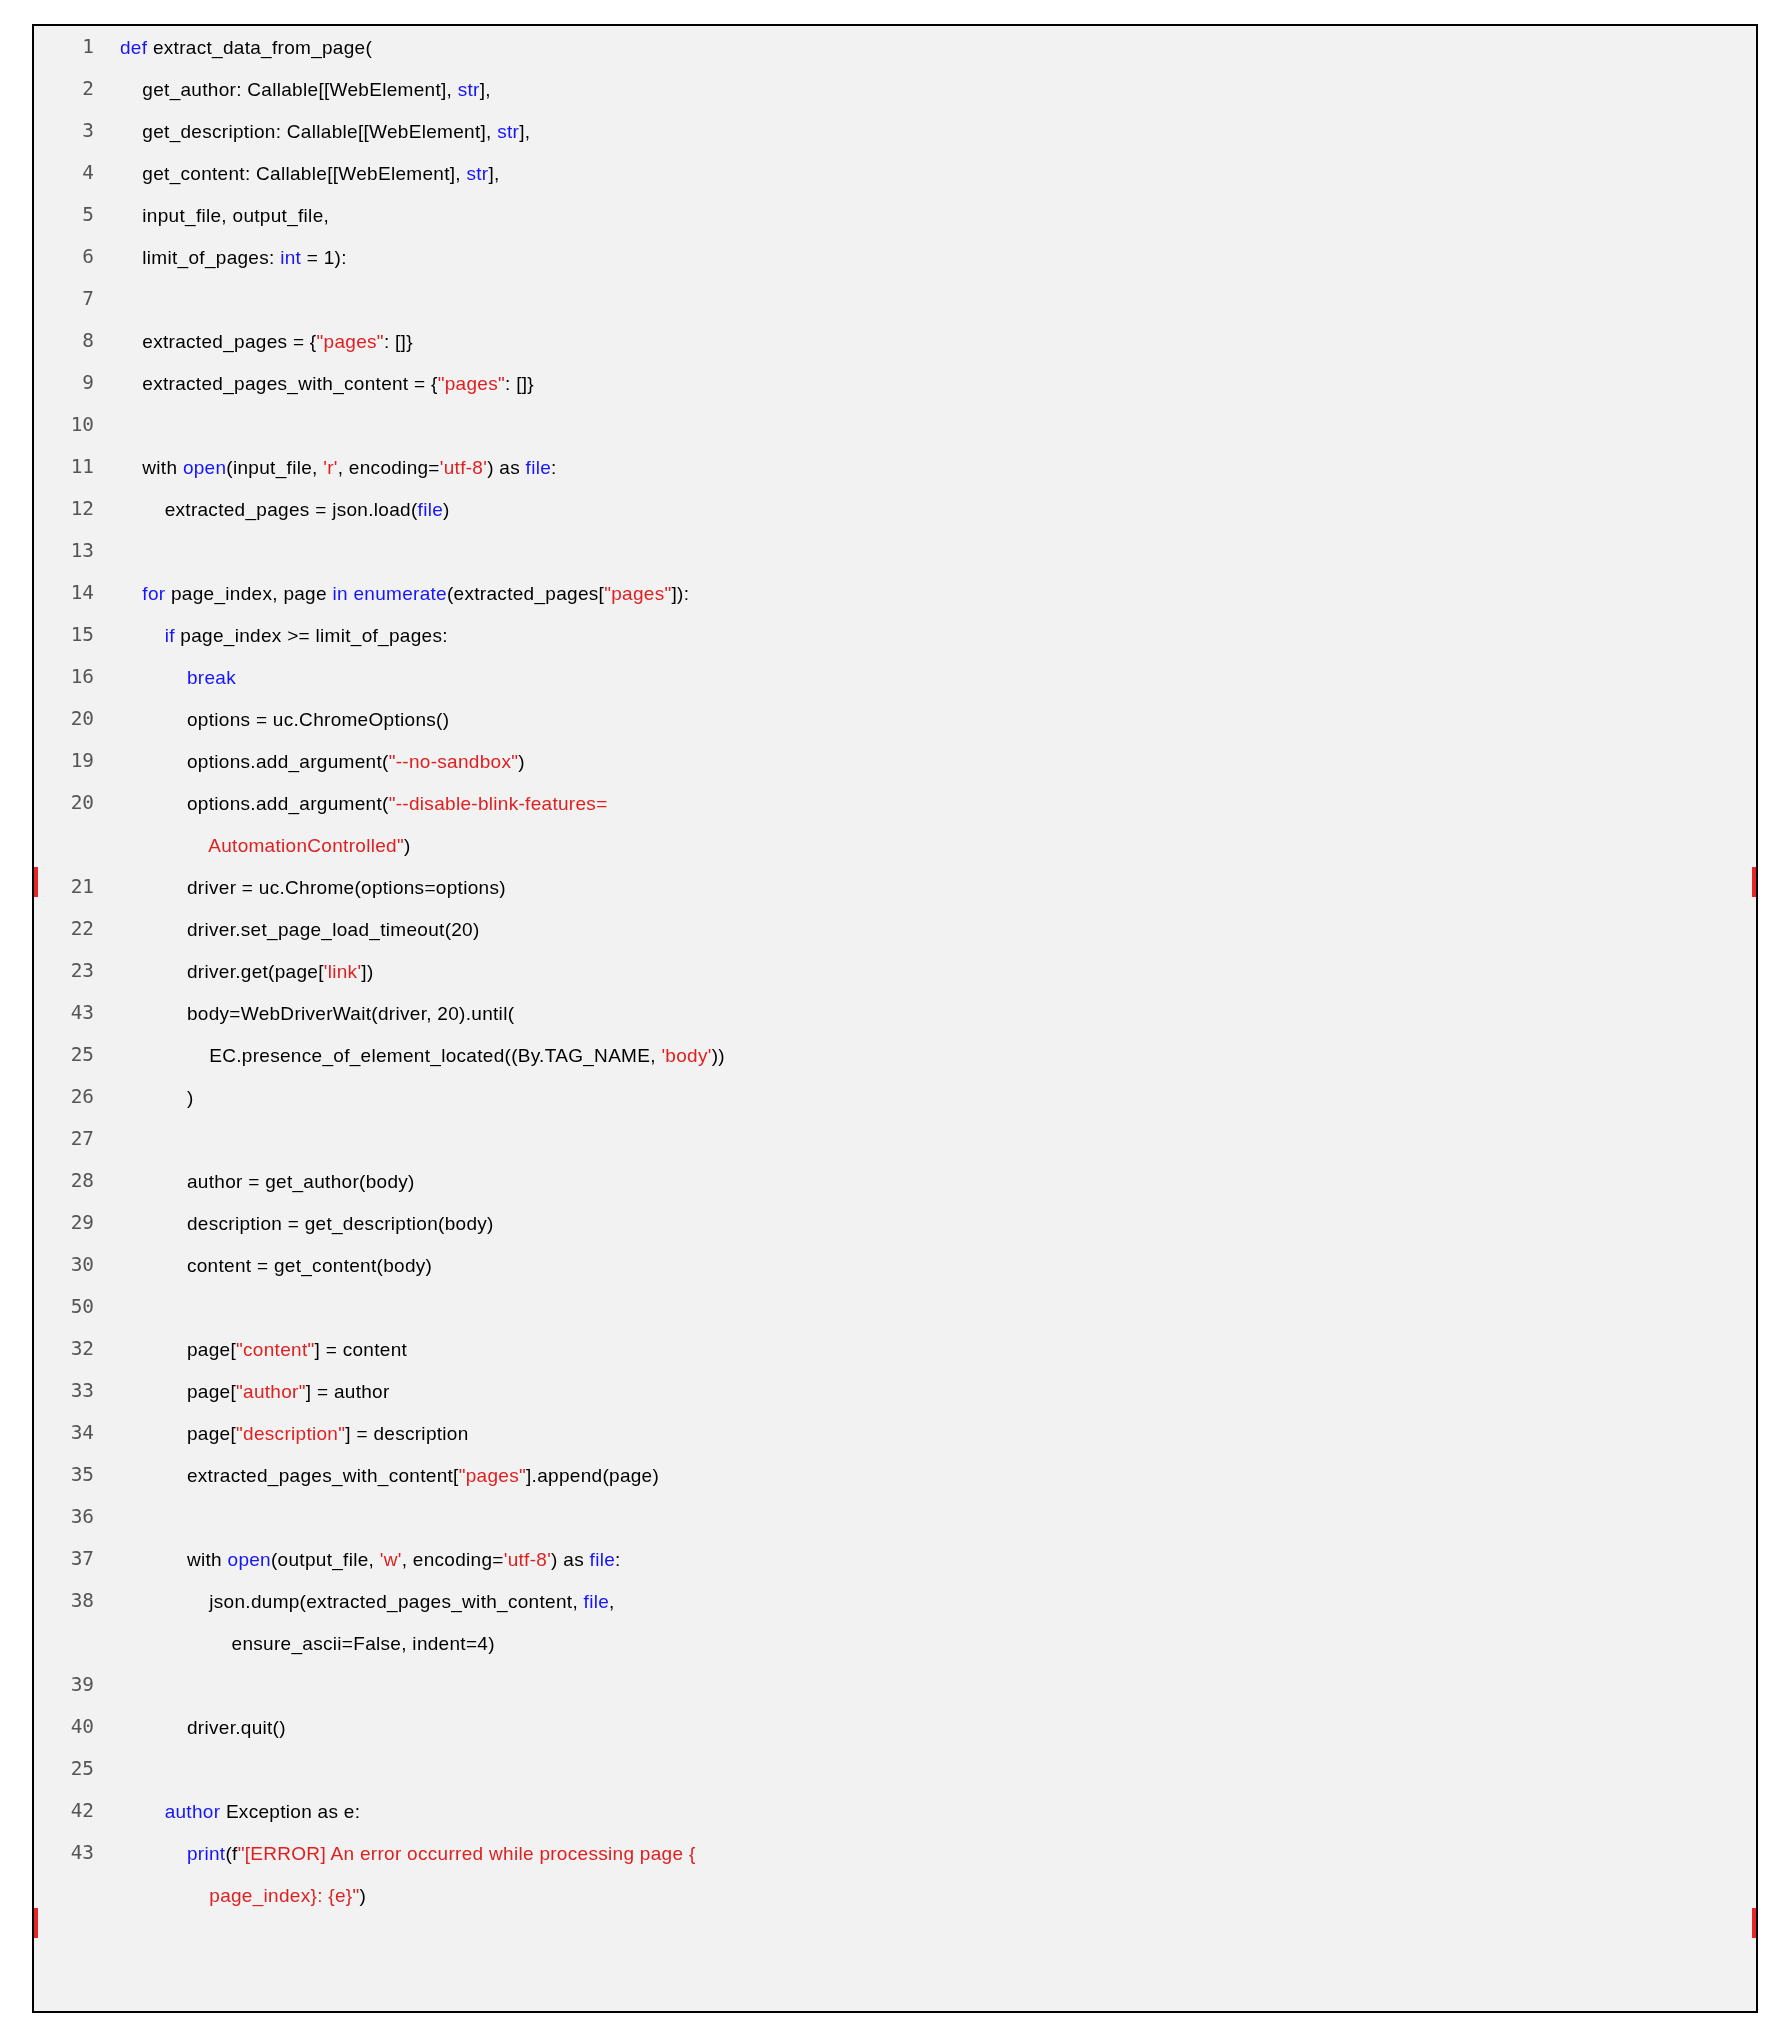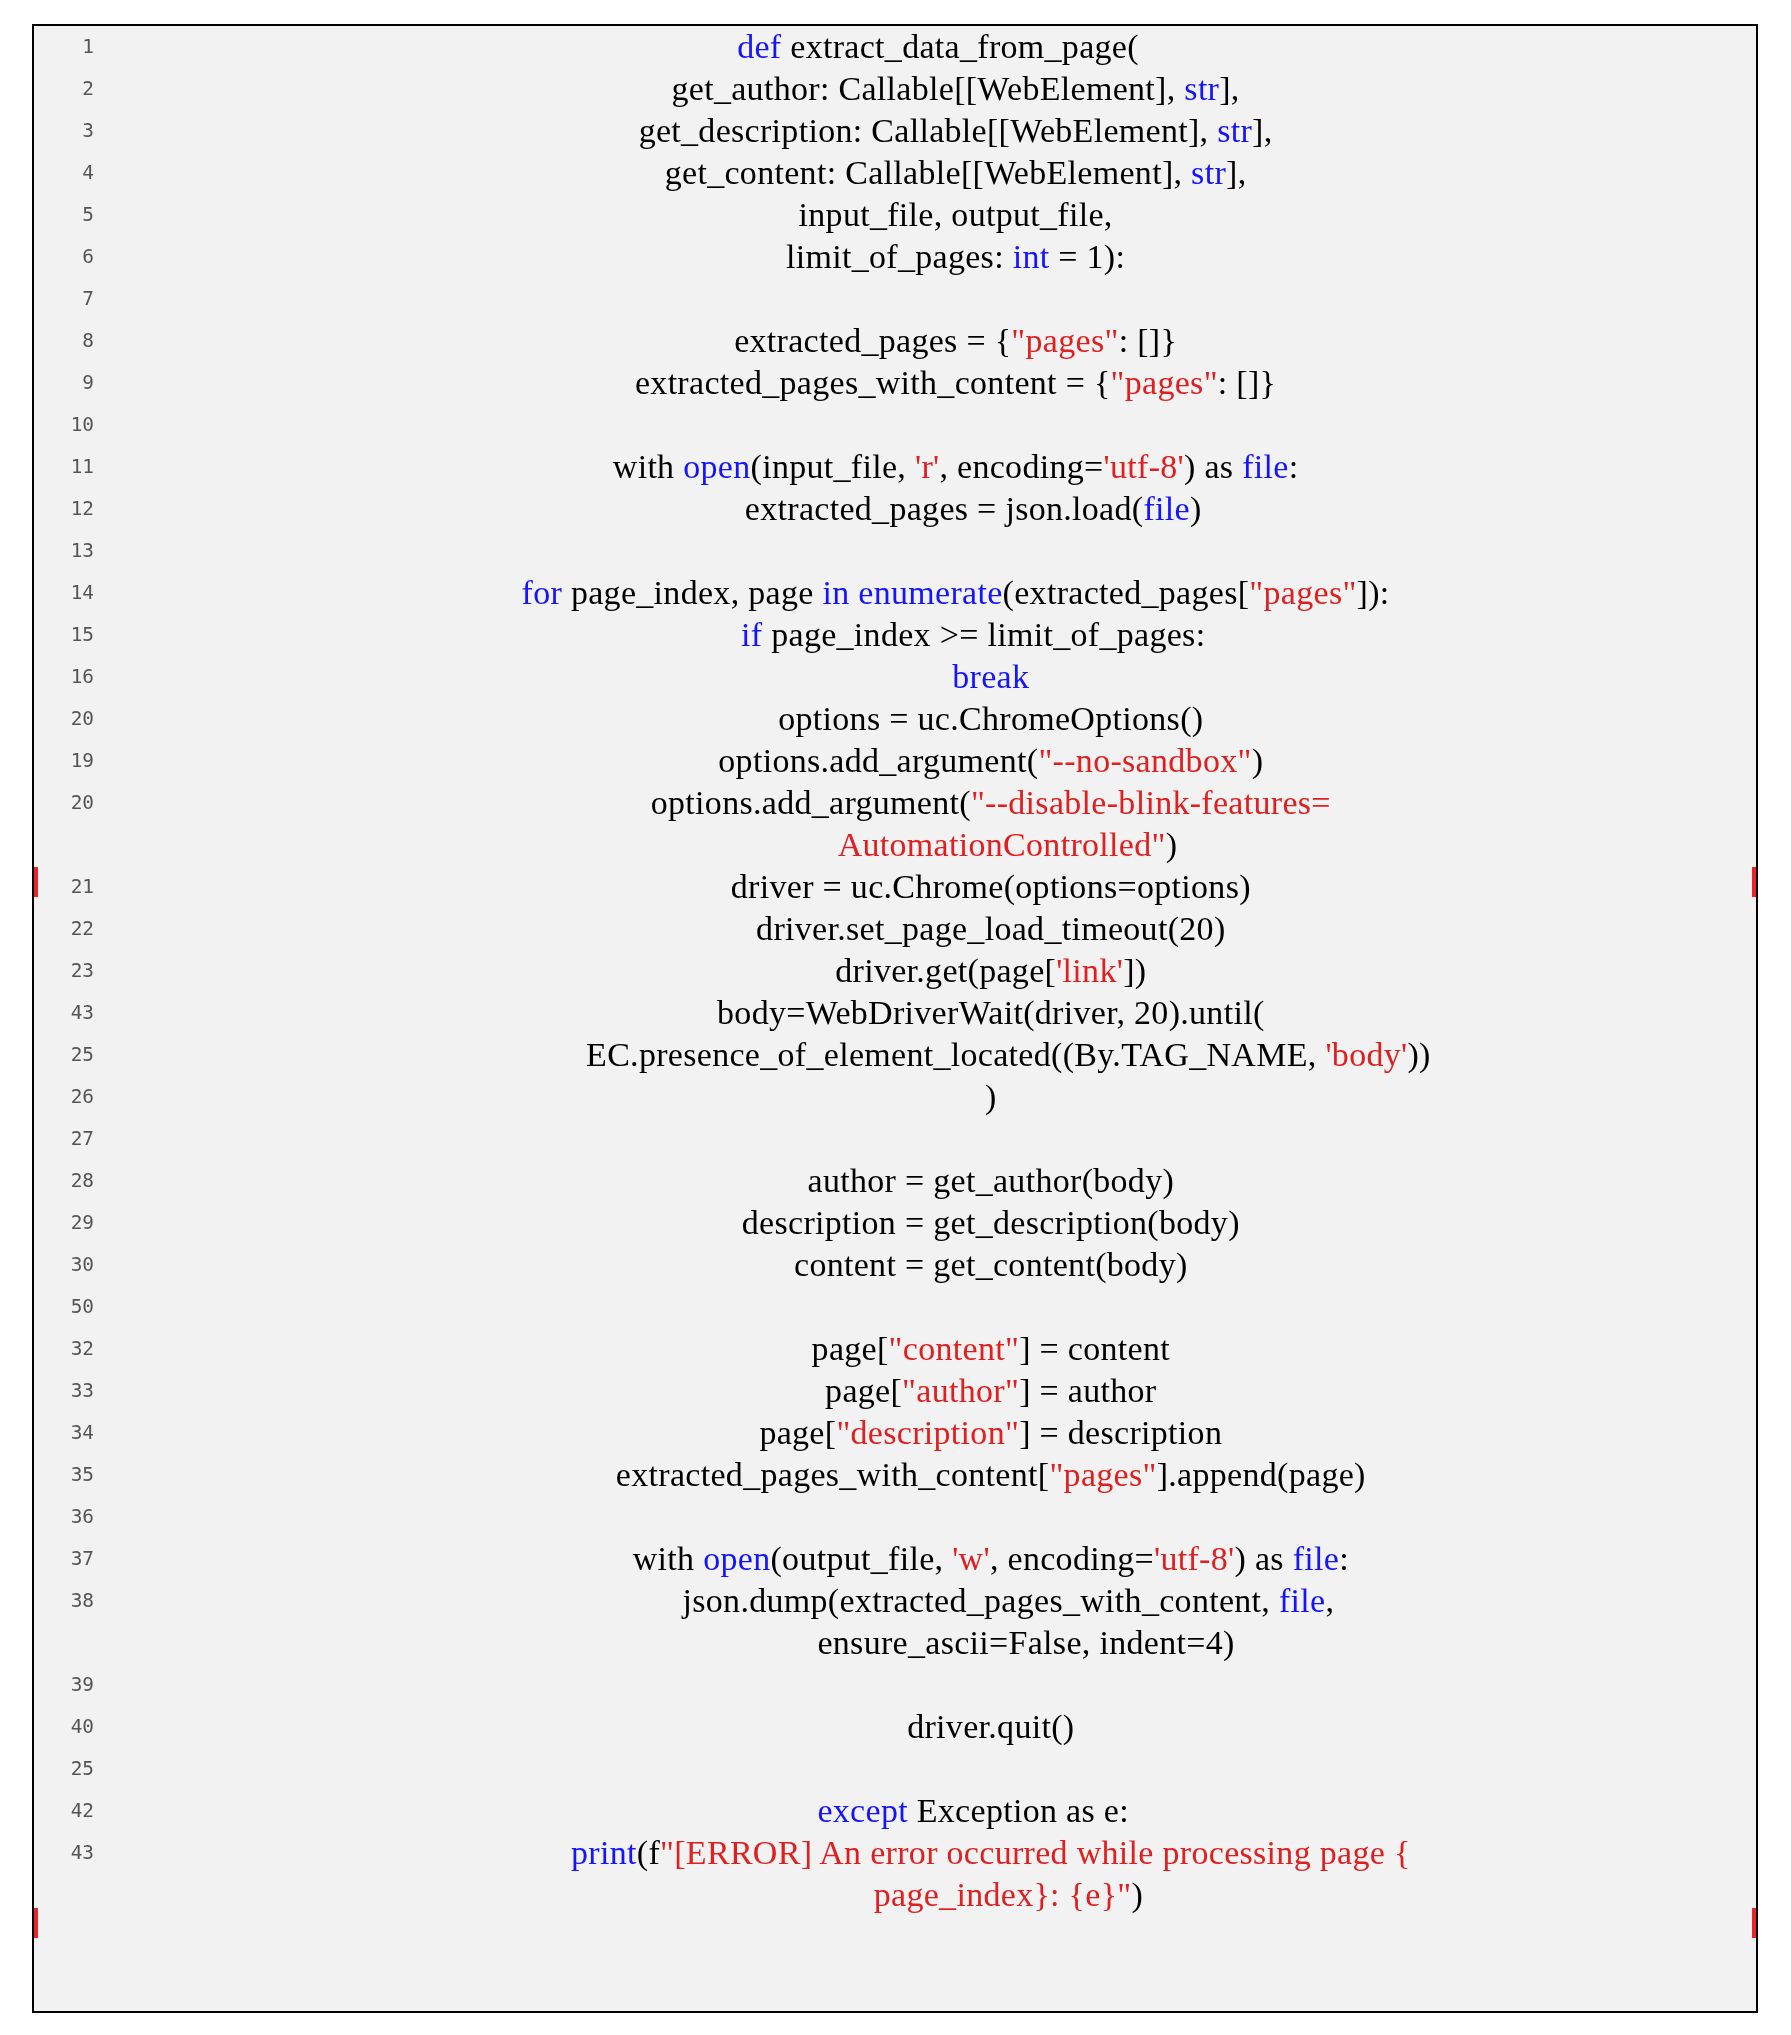--- a/index.html
+++ b/index.html
@@ -49,27 +49,26 @@
     color: #555555;
     font-family: "DejaVu Sans Mono", monospace;
     font-size: 19.4px;
     line-height: 1.0;
     user-select: none;
   }
 
   td.codecell {
     vertical-align: middle;
     padding: 0 0 0 12px;
-    font-family: Liberation Serif, serif;
-    font-size: 34px;
+    font-family: Liberation Sans, sans-serif;
+    font-size: 19px;
     line-height: 1.0;
     white-space: pre;
     color: #000000;
     letter-spacing: 0.3px;
-    text-align: center;
   }
 
   
   .contbar {
     position: absolute;
     left: 0px;
     width: 3.8px;
     background: #e8262a;
   }
 
@@ -255,21 +254,21 @@
           <tr>
             <td class="lineno">40</td>
             <td class="codecell"><span class="plain">            driver.quit()</span></td>
           </tr>
           <tr>
             <td class="lineno">25</td>
             <td class="codecell"><span class="plain"></span></td>
           </tr>
           <tr>
             <td class="lineno">42</td>
-            <td class="codecell"><span class="kw">        except</span><span class="plain"> Exception as e:</span></td>
+            <td class="codecell"><span class="kw">        author</span><span class="plain"> Exception as e:</span></td>
           </tr>
           <tr>
             <td class="lineno">43</td>
             <td class="codecell"><span class="kw">            print</span><span class="plain">(f</span><span class="str">"[ERROR] An error occurred while processing page {</span></td>
           </tr>
           <tr>
             <td class="lineno"></td>
             <td class="codecell"><span class="str">                page_index}: {e}"</span><span class="plain">)</span></td>
           </tr>
         </tbody>

